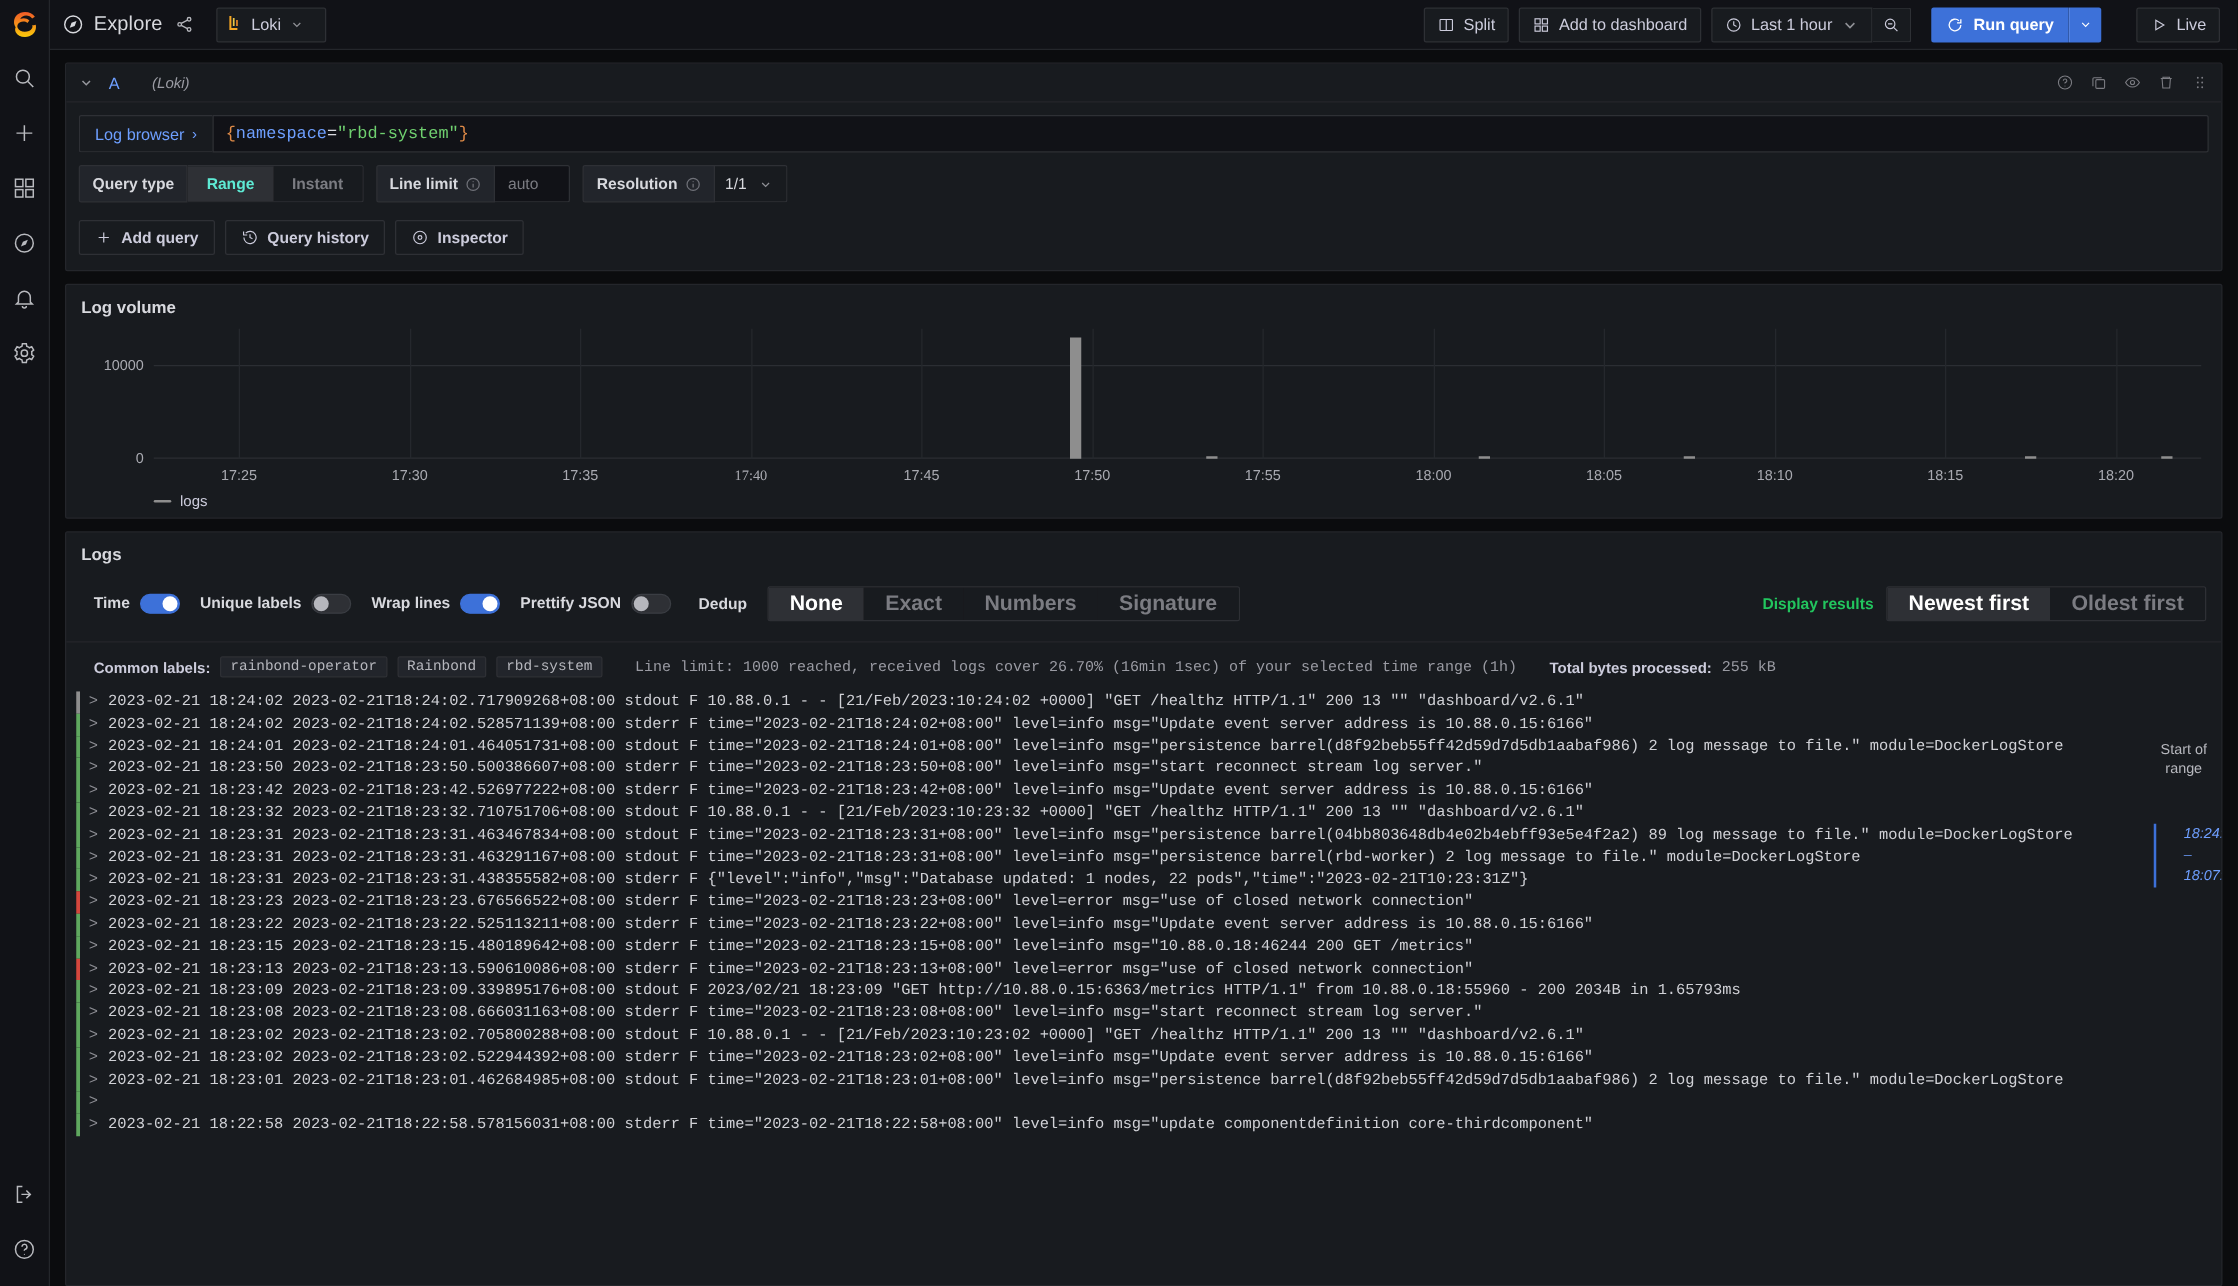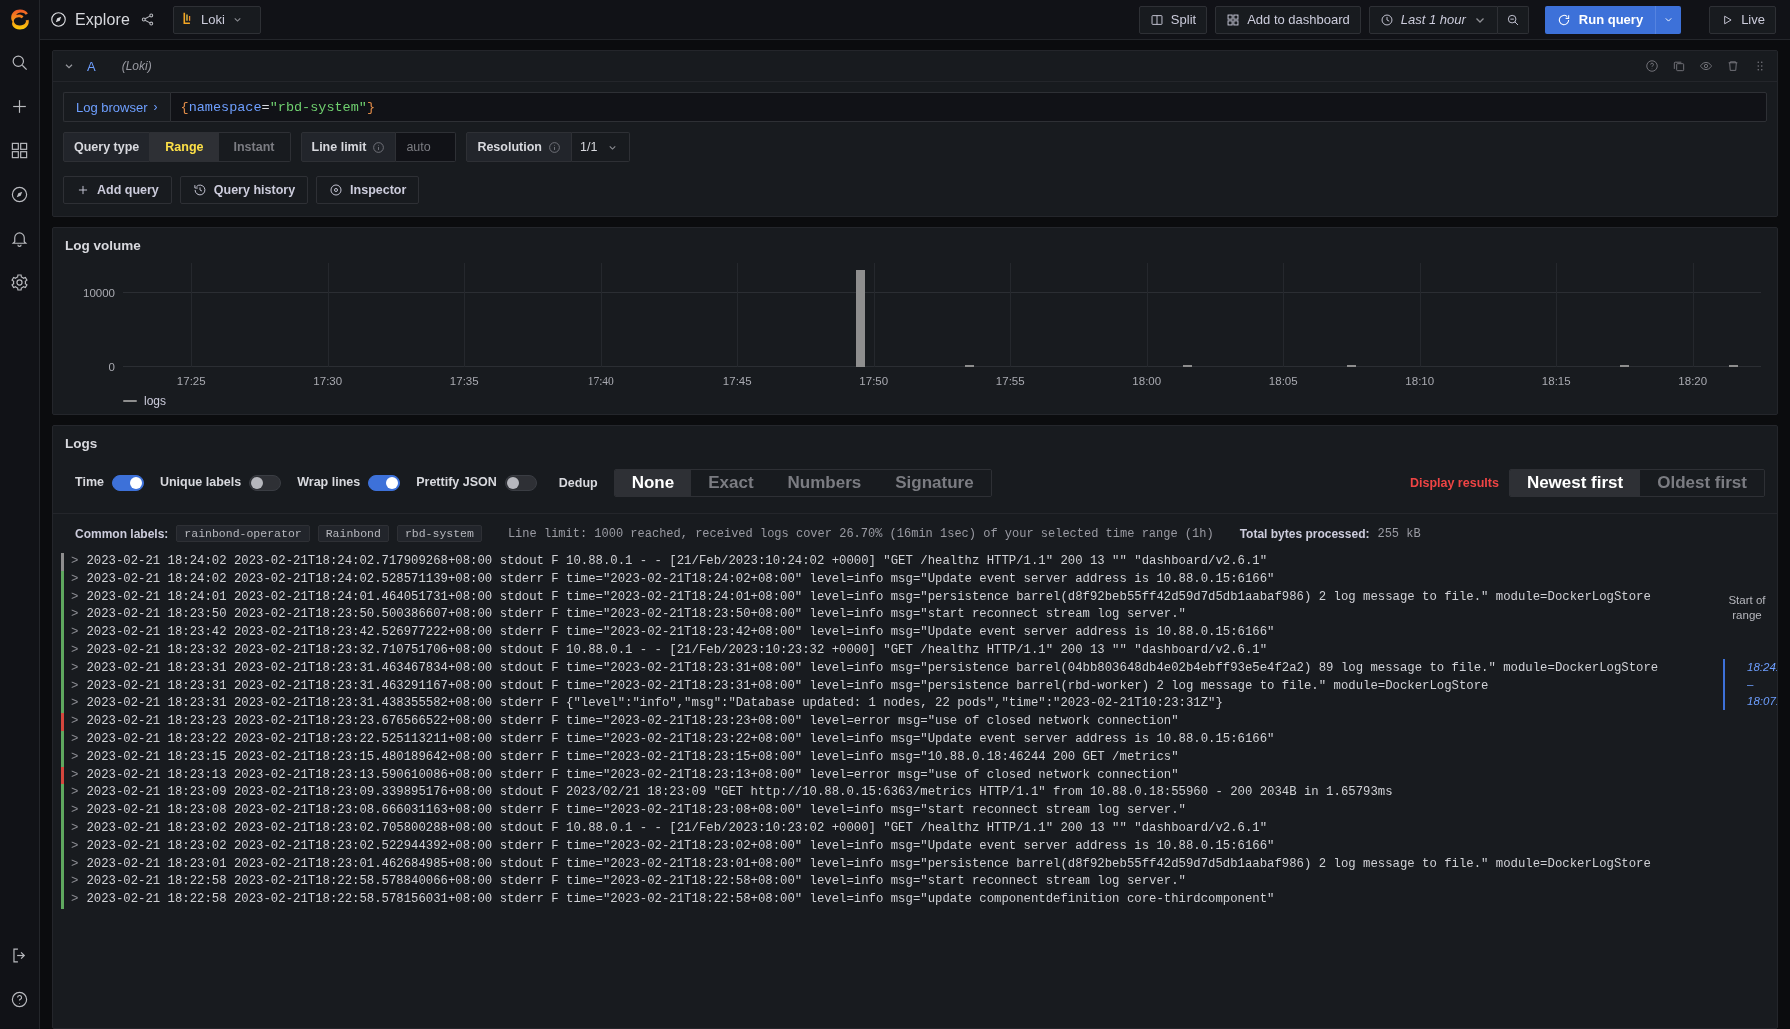--- a/index.html
+++ b/index.html
@@ -56,21 +56,21 @@
   .caret { width: 11px; height: 11px; opacity: .75; }
   .spring { flex: 1 1 auto; }
 
   .tb-btn {
     display: flex; align-items: center; gap: 7px;
     height: 28px; padding: 0 10px;
     background: #181b1f; border: 1px solid #2e3035; border-radius: 2px;
     color: #ccccdc; font-size: 13px; cursor: pointer; white-space: nowrap;
   }
   .tb-btn svg { width: 14px; height: 14px; stroke: #ccccdc; fill: none; stroke-width: 1.6; }
-  .time-group { display: flex; align-items: flex-start; font-style: italic; }
+  .time-group { display: flex; align-items: flex-start; }
   .time-group .tb-btn { border-radius: 2px 0 0 2px; }
   .zoom-out-btn {
     width: 31px; height: 28px; display: flex; align-items: center; justify-content: center;
     background: #181b1f; border: 1px solid #2e3035; border-left: none; border-radius: 0 2px 2px 0;
     cursor: pointer;
   }
   .zoom-out-btn svg { width: 14px; height: 14px; stroke: #ccccdc; fill: none; stroke-width: 1.6; }
   .run-group { display: flex; align-items: stretch; margin-left: 8px; }
   .run-btn {
     display: flex; align-items: center; gap: 8px;
@@ -136,21 +136,21 @@
     height: 30px; padding: 0 10px;
     background: #22252b; border: 1px solid #2e3035; border-radius: 2px 0 0 2px;
     font-size: 12.5px; color: #d8d9de; font-weight: 600;
   }
   .info-i { width: 13px; height: 13px; opacity: .65; }
   .seg-group { display: flex; height: 30px; border: 1px solid #2e3035; border-left: none; border-radius: 0 2px 2px 0; overflow: hidden; }
   .seg {
     display: flex; align-items: center; padding: 0 15px;
     font-size: 12.5px; color: #7b7c82; background: #181b1f; cursor: pointer; font-weight: 600;
   }
-  .seg.active { background: #2e3035; color: #fde047; }
+  .seg.active { background: #2e3035; color: #5eead4; }
   .opt-input {
     height: 30px; width: 60px;
     background: #111217; border: 1px solid #2e3035; border-left: none; border-radius: 0 2px 2px 0;
     color: #7b7c82; font-size: 12.5px; padding: 0 10px;
     display: flex; align-items: center;
   }
   .opt-select {
     height: 30px; min-width: 58px;
     background: #181b1f; border: 1px solid #2e3035; border-left: none; border-radius: 0 2px 2px 0;
     color: #d8d9de; font-size: 12.5px; padding: 0 8px;
@@ -206,21 +206,21 @@
   .switch .knob {
     position: absolute; top: 1px; left: 1px; width: 12px; height: 12px; border-radius: 50%;
     background: #b6b7bd;
   }
   .switch.on .knob { left: 17px; background: #ffffff; }
   .dedup-label { font-size: 12.5px; color: #d8d9de; font-weight: 600; margin-left: 6px; }
   .radio-group { display: flex; height: 28px; border: 1px solid #2e3035; border-radius: 2px; overflow: hidden; }
   .radio-opt { display: flex; align-items: center; padding: 0 17px; font-size: 17px; color: #7b7c82; background: #181b1f; cursor: pointer; font-weight: 600; }
   .radio-opt.active { background: #2e3035; color: #ffffff; }
   .display-results { margin-left: auto; display: flex; align-items: center; gap: 10px; }
-  .dr-label { font-size: 12.5px; color: #ef4444; font-weight: 600; }
+  .dr-label { font-size: 12.5px; color: #22c55e; font-weight: 600; }
 
   .meta-row {
     display: flex; align-items: center; gap: 8px; flex-wrap: nowrap;
     padding: 11px 12px 11px 22px;
     font-size: 12px; color: #9a9ba3;
     font-family: "Liberation Mono", monospace;
   }
   .meta-strong { color: #ccccdc; font-weight: 700; font-family: "Liberation Sans", sans-serif; font-size: 12px; }
   .chip {
     background: #22252b; border: 1px solid #2e3035; border-radius: 2px;
@@ -657,21 +657,21 @@
           <div class="log-row"><span class="lvl-bar lvl-info"></span><span class="row-chev">&gt;</span><span class="log-text">2023-02-21 18:23:31 2023-02-21T18:23:31.438355582+08:00 stderr F {"level":"info","msg":"Database updated: 1 nodes, 22 pods","time":"2023-02-21T10:23:31Z"}</span></div>
           <div class="log-row"><span class="lvl-bar lvl-error"></span><span class="row-chev">&gt;</span><span class="log-text">2023-02-21 18:23:23 2023-02-21T18:23:23.676566522+08:00 stderr F time="2023-02-21T18:23:23+08:00" level=error msg="use of closed network connection"</span></div>
           <div class="log-row"><span class="lvl-bar lvl-info"></span><span class="row-chev">&gt;</span><span class="log-text">2023-02-21 18:23:22 2023-02-21T18:23:22.525113211+08:00 stderr F time="2023-02-21T18:23:22+08:00" level=info msg="Update event server address is 10.88.0.15:6166"</span></div>
           <div class="log-row"><span class="lvl-bar lvl-info"></span><span class="row-chev">&gt;</span><span class="log-text">2023-02-21 18:23:15 2023-02-21T18:23:15.480189642+08:00 stderr F time="2023-02-21T18:23:15+08:00" level=info msg="10.88.0.18:46244 200 GET /metrics"</span></div>
           <div class="log-row"><span class="lvl-bar lvl-error"></span><span class="row-chev">&gt;</span><span class="log-text">2023-02-21 18:23:13 2023-02-21T18:23:13.590610086+08:00 stderr F time="2023-02-21T18:23:13+08:00" level=error msg="use of closed network connection"</span></div>
           <div class="log-row"><span class="lvl-bar lvl-info"></span><span class="row-chev">&gt;</span><span class="log-text">2023-02-21 18:23:09 2023-02-21T18:23:09.339895176+08:00 stdout F 2023/02/21 18:23:09 "GET http://10.88.0.15:6363/metrics HTTP/1.1" from 10.88.0.18:55960 - 200 2034B in 1.65793ms</span></div>
           <div class="log-row"><span class="lvl-bar lvl-info"></span><span class="row-chev">&gt;</span><span class="log-text">2023-02-21 18:23:08 2023-02-21T18:23:08.666031163+08:00 stderr F time="2023-02-21T18:23:08+08:00" level=info msg="start reconnect stream log server."</span></div>
           <div class="log-row"><span class="lvl-bar lvl-info"></span><span class="row-chev">&gt;</span><span class="log-text">2023-02-21 18:23:02 2023-02-21T18:23:02.705800288+08:00 stdout F 10.88.0.1 - - [21/Feb/2023:10:23:02 +0000] "GET /healthz HTTP/1.1" 200 13 "" "dashboard/v2.6.1"</span></div>
           <div class="log-row"><span class="lvl-bar lvl-info"></span><span class="row-chev">&gt;</span><span class="log-text">2023-02-21 18:23:02 2023-02-21T18:23:02.522944392+08:00 stderr F time="2023-02-21T18:23:02+08:00" level=info msg="Update event server address is 10.88.0.15:6166"</span></div>
           <div class="log-row"><span class="lvl-bar lvl-info"></span><span class="row-chev">&gt;</span><span class="log-text">2023-02-21 18:23:01 2023-02-21T18:23:01.462684985+08:00 stdout F time="2023-02-21T18:23:01+08:00" level=info msg="persistence barrel(d8f92beb55ff42d59d7d5db1aabaf986) 2 log message to file." module=DockerLogStore</span></div>
-          <div class="log-row"><span class="lvl-bar lvl-info"></span><span class="row-chev">&gt;</span><span class="log-text">2023-02-21 18:22:58 2023-02-21T18:22:58.578840066+08:00 stderr F time="2023-02-21T18:22:58+08:00" level=info msg="start reconnect stream log server."</span></div>
+          <div class="log-row"><span class="lvl-bar lvl-info"></span><span class="row-chev">&gt;</span></div>
           <div class="log-row"><span class="lvl-bar lvl-info"></span><span class="row-chev">&gt;</span><span class="log-text">2023-02-21 18:22:58 2023-02-21T18:22:58.578156031+08:00 stderr F time="2023-02-21T18:22:58+08:00" level=info msg="update componentdefinition core-thirdcomponent"</span></div>
           <div class="time-gutter">
           <div class="gutter-start">Start of range</div>
           <div class="gutter-range">
             <div>18:24:03</div>
             <div class="gutter-dash">–</div>
             <div>18:07:59</div>
           </div>
         </div>
       </div>

